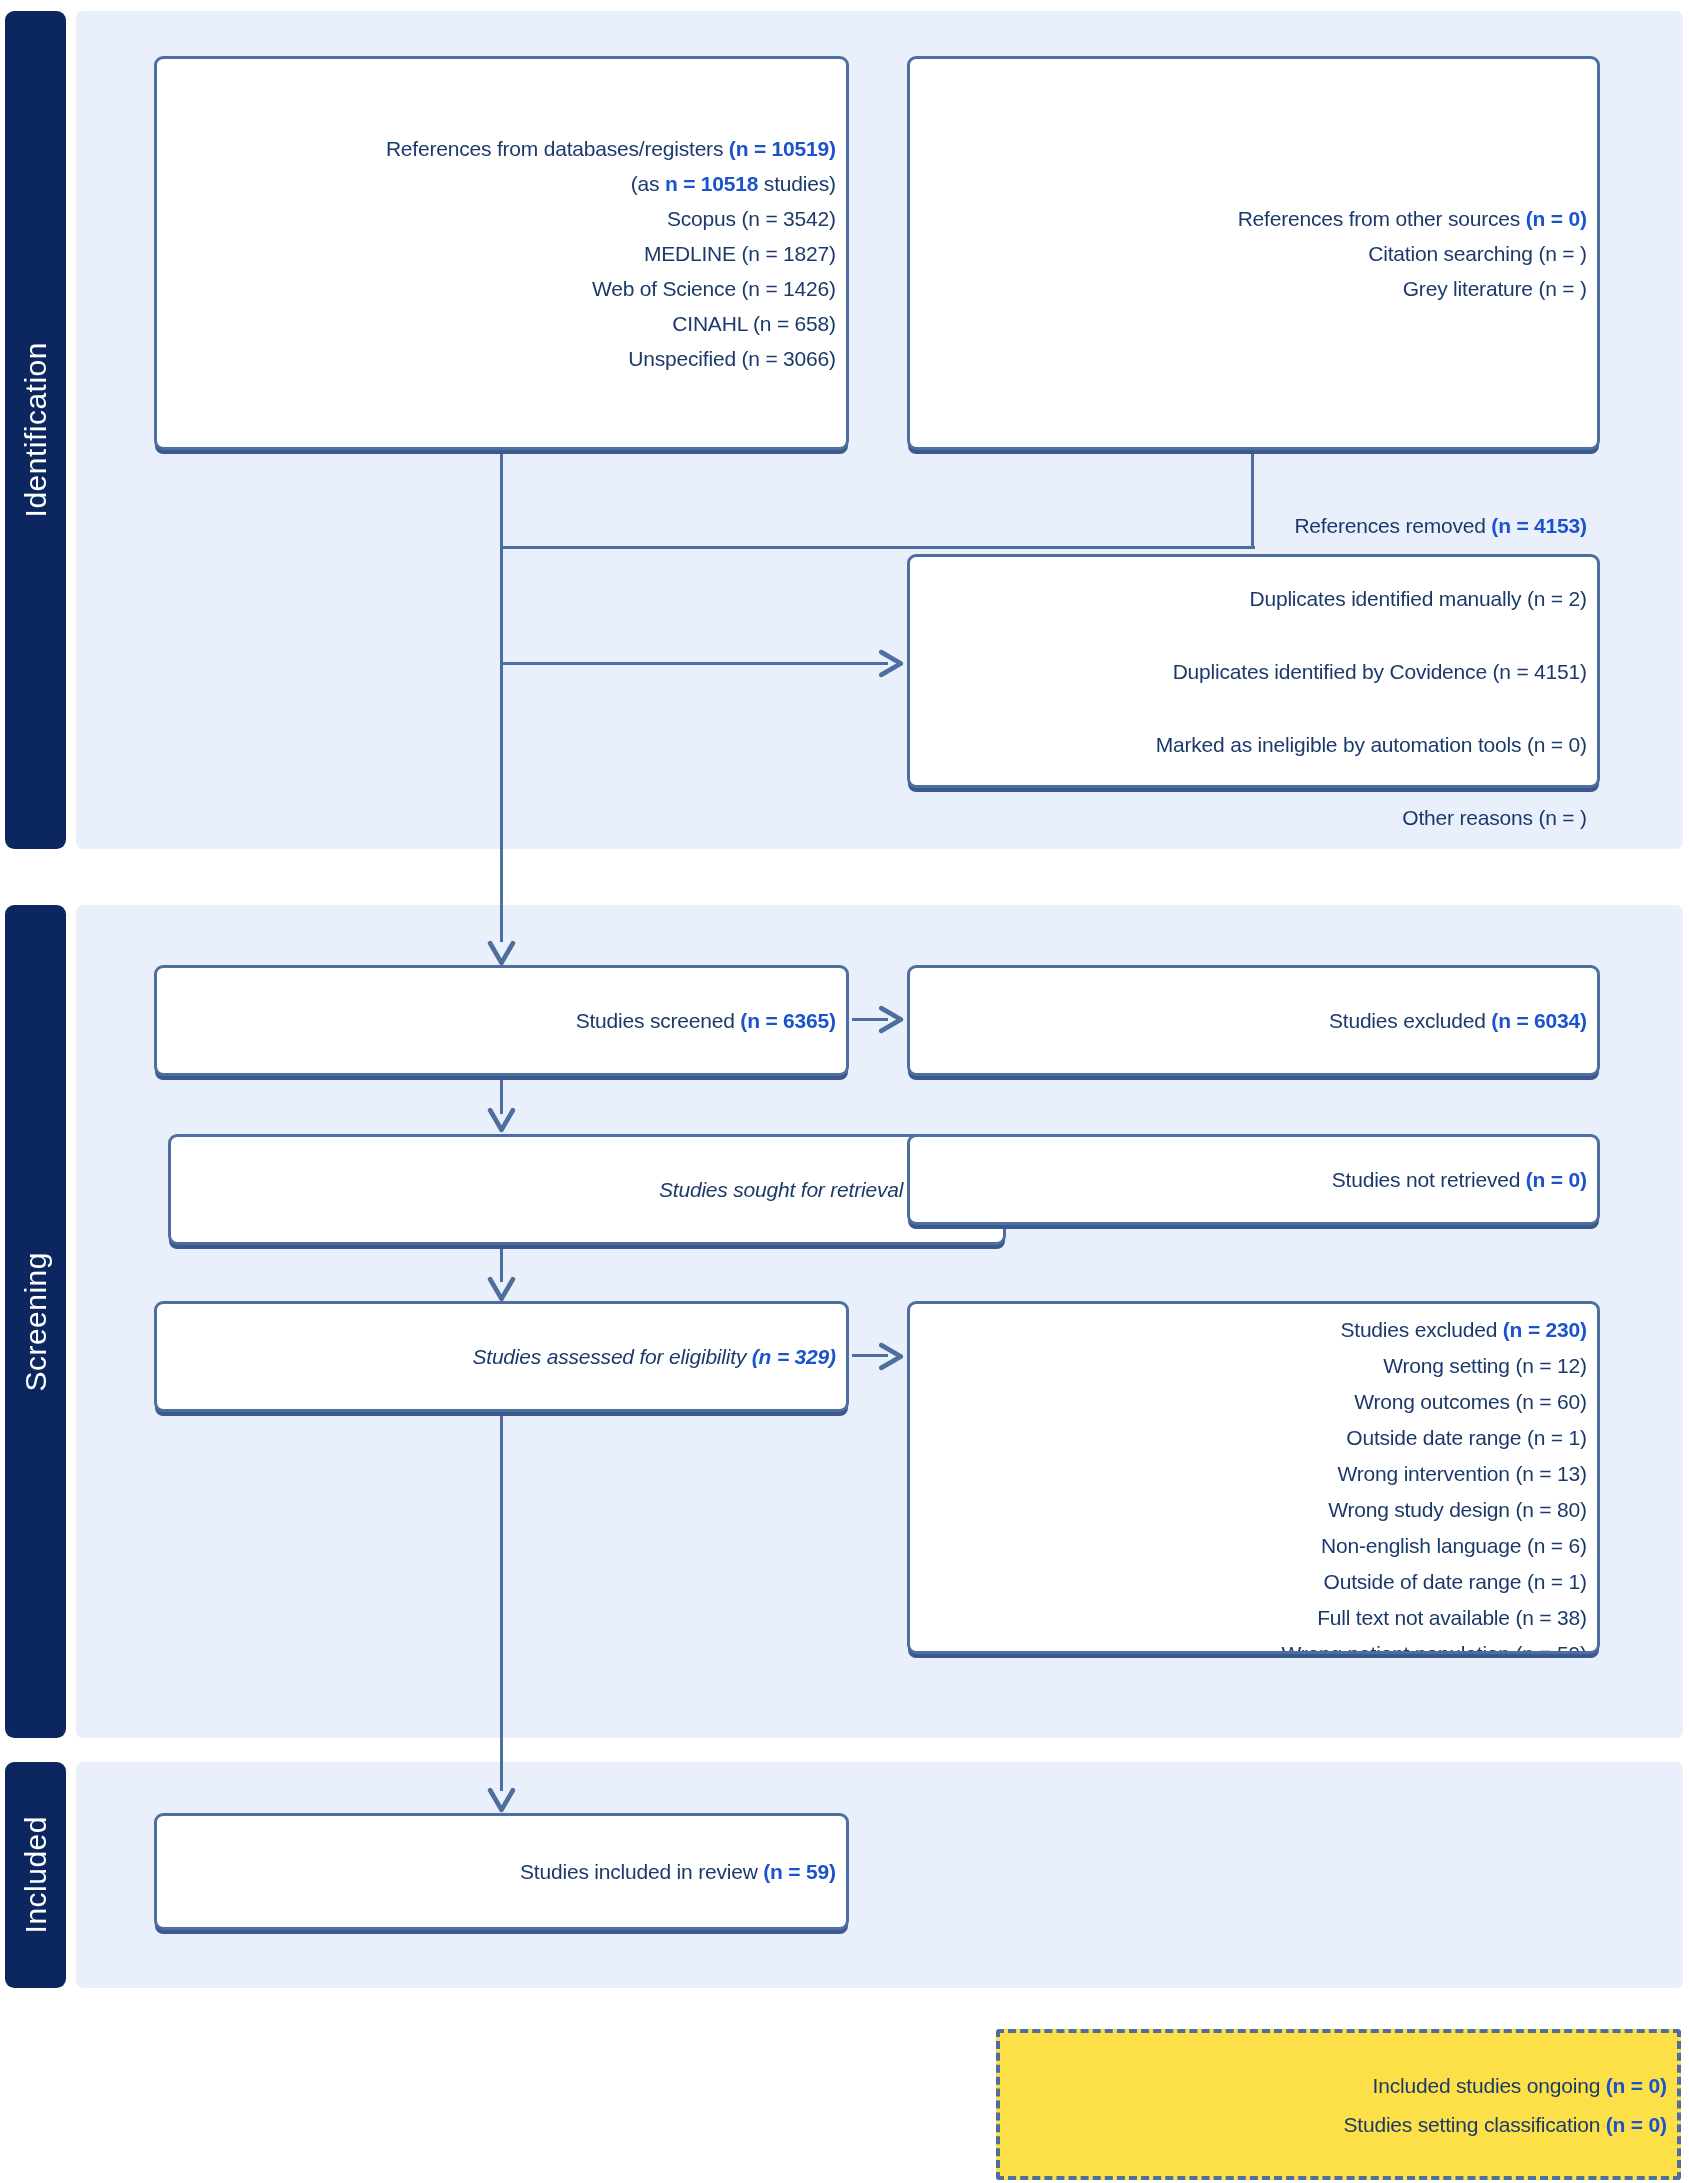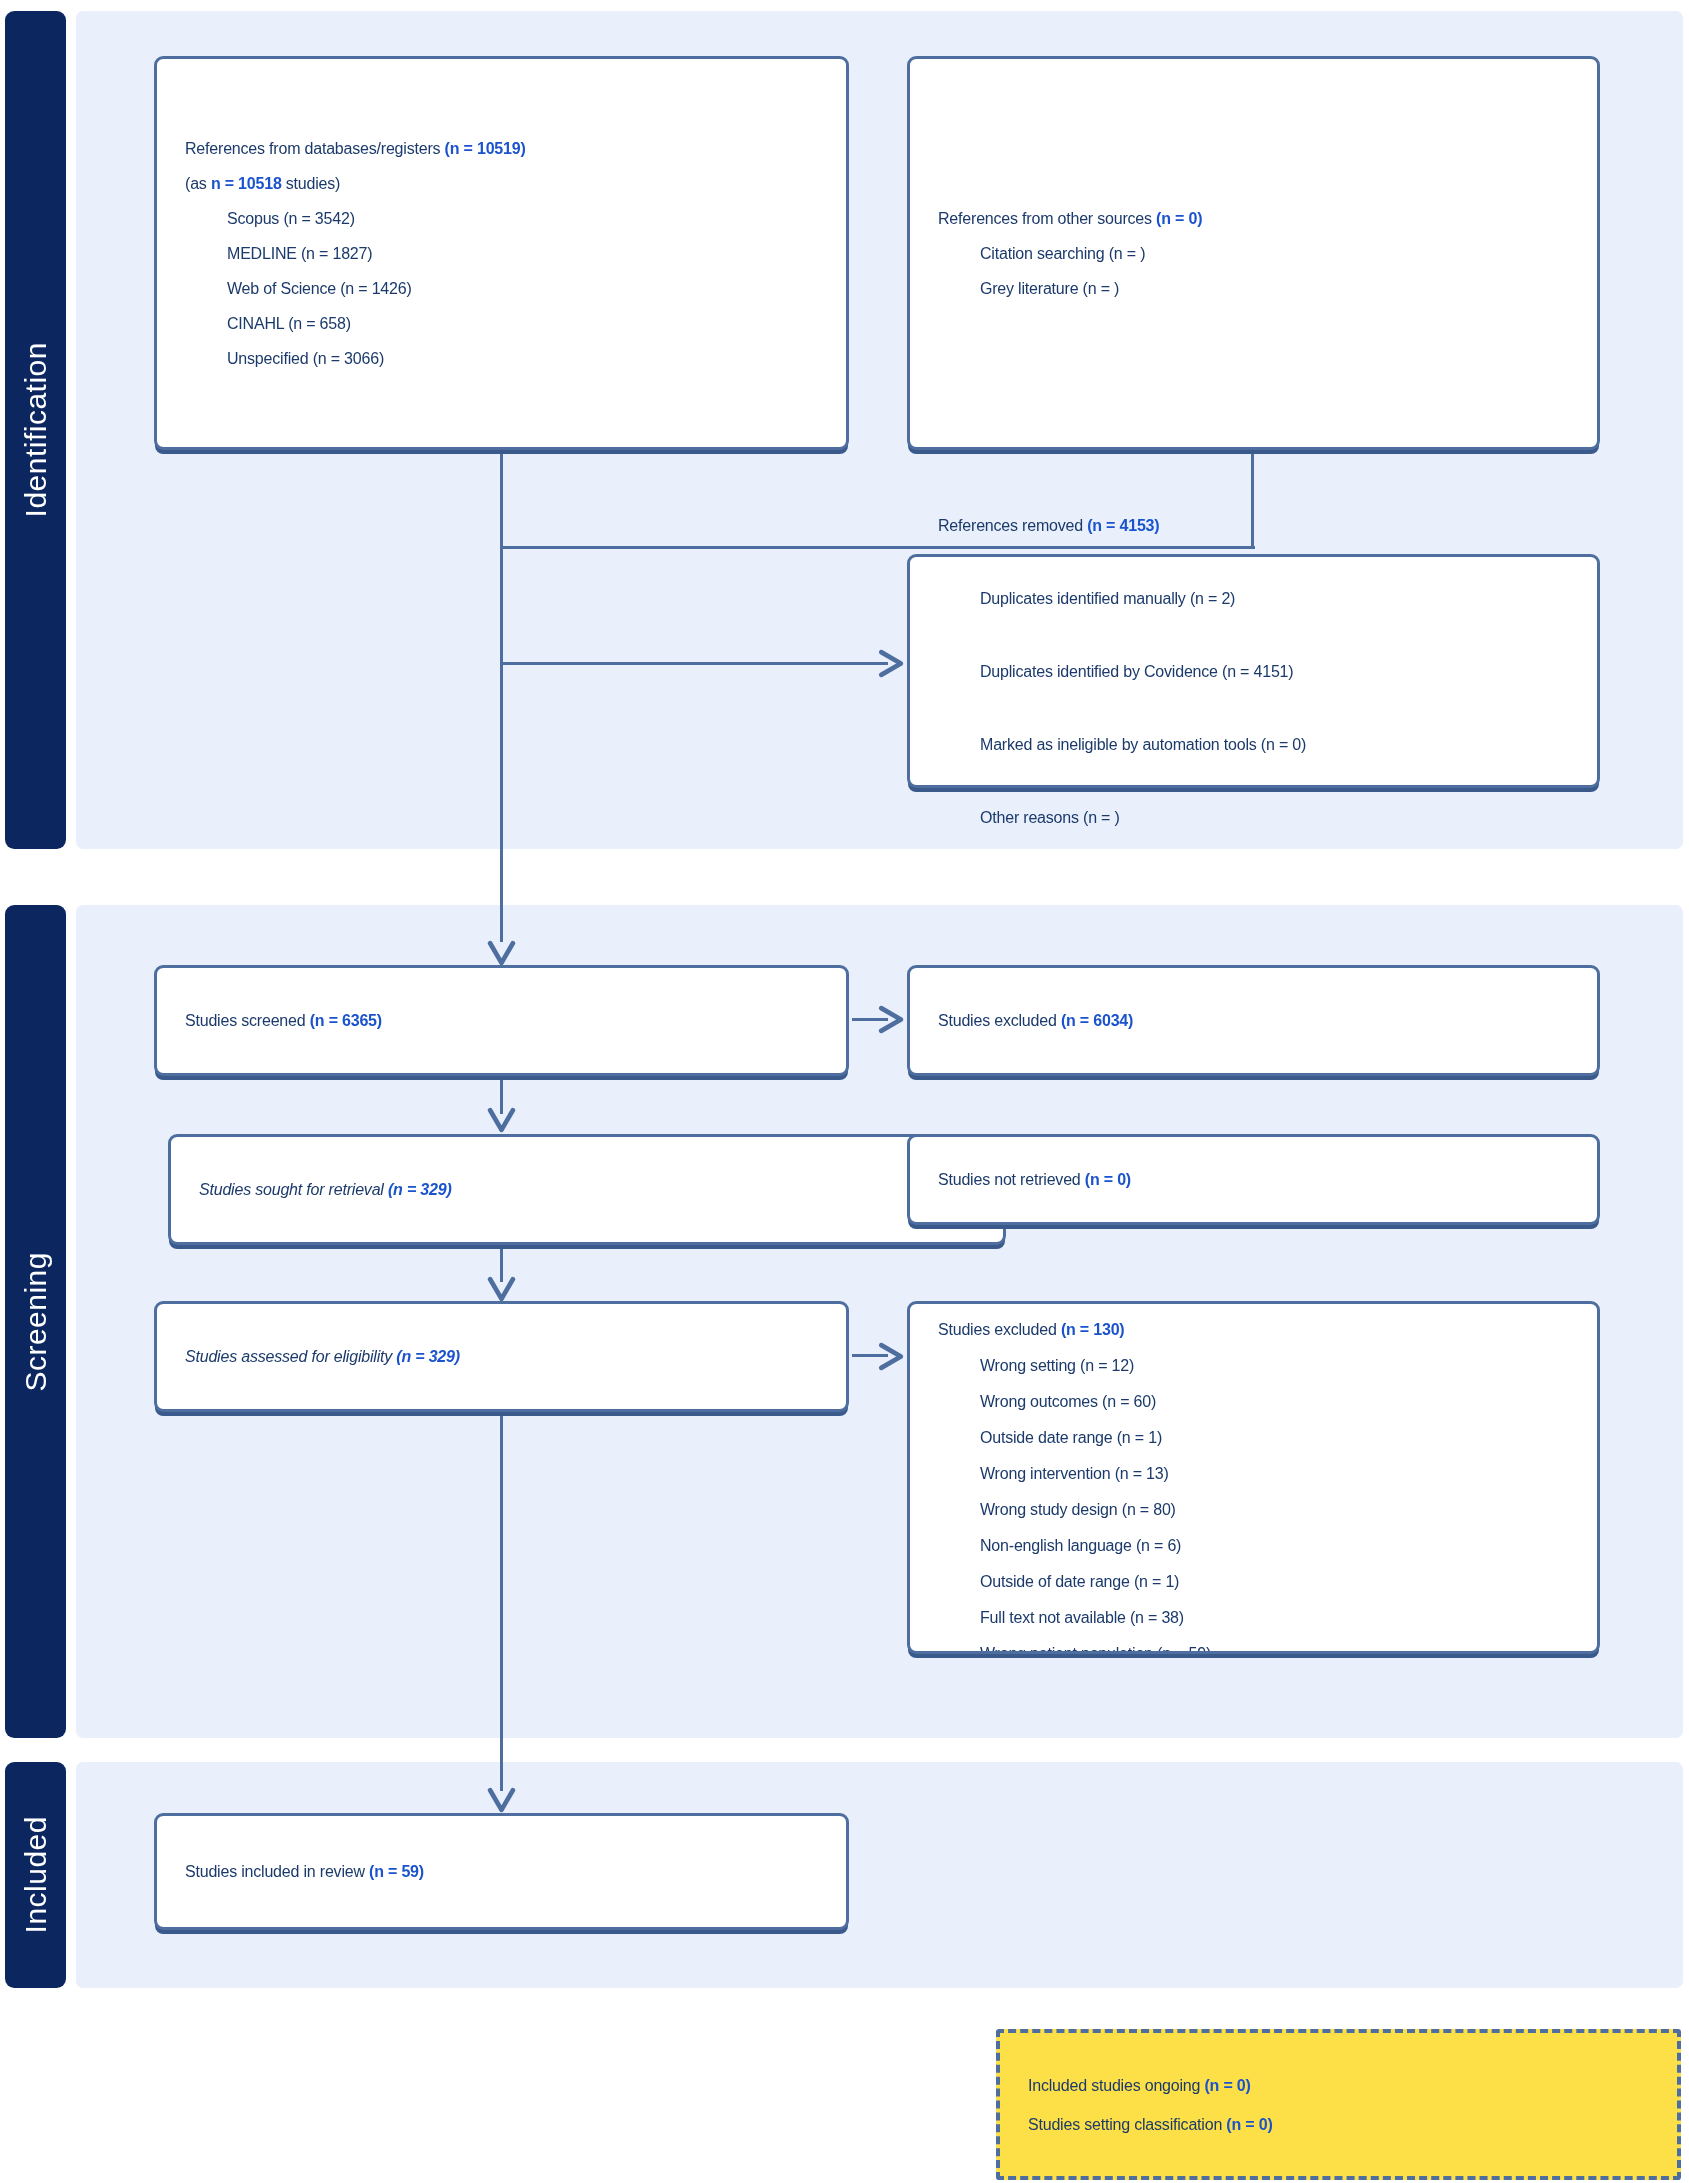--- a/index.html
+++ b/index.html
@@ -18,22 +18,22 @@
   #bar-identification { top:11.2px;   height:838px; }
   #bar-screening      { top:905px; height:833px; }
   #bar-included       { top:1762px; height:226px; }
   .bar span { writing-mode:vertical-rl; transform:rotate(180deg); color:#ffffff;
               font-size:30px; letter-spacing:0.5px; }
   
   .box { position:absolute; background:#ffffff; border:3.6px solid var(--border,#4d6e9e);
          border-radius:9.2px; box-shadow:0 5.1px 0 -1px var(--shadow,#3a5a8c);
          display:flex; flex-direction:column; justify-content:center;
          padding:0 10.2px 0 28px; box-sizing:border-box; }
-  .line { font-size:16px; line-height:35px; color:var(--dark,#1b3a6b);
-          white-space:nowrap; letter-spacing:-0.2px; }
+  .line { font-size:21px; line-height:35px; color:var(--dark,#1b3a6b);
+          white-space:nowrap; letter-spacing:-0.2px;text-align:right; }
   .line .em { color:var(--blue,#1a53cd); font-weight:bold; }
   .line.indent { padding-left:42px; }
   #box-databases            { left:154px;  top:56px;  width:695px; height:394px; }
   #box-other-sources        { left:907px; top:56px;  width:693px; height:394px;padding-left:28px; }
   #box-references-removed   { left:907px; top:554px; width:693px; height:234px;gap:38px; }
   #box-screened             { left:154px;  top:965px; width:695px; height:111px; }
   #box-excluded-screening   { left:907px; top:965px; width:693px; height:111px; }
   #box-sought               { left:168px;  top:1134px; width:838px; height:111px;font-style:italic; }
   #box-not-retrieved        { left:907px; top:1134px; width:693px; height:91px; }
   #box-assessed             { left:154px;  top:1301px; width:695px; height:111px;font-style:italic; }
@@ -147,21 +147,21 @@
   <div class="box" id="box-sought">
       <div class="line"><span>Studies sought for retrieval </span><span class="em">(n = 329)</span></div>
     </div>
   <div class="box" id="box-not-retrieved">
       <div class="line"><span>Studies not retrieved </span><span class="em">(n = 0)</span></div>
     </div>
   <div class="box" id="box-assessed">
       <div class="line"><span>Studies assessed for eligibility </span><span class="em">(n = 329)</span></div>
     </div>
   <div class="box" id="box-excluded-eligibility">
-      <div class="line"><span>Studies excluded </span><span class="em">(n = 130)</span></div>
+      <div class="line"><span>Studies excluded </span><span class="em">(n = 230)</span></div>
       <div class="line indent"><span>Wrong setting (n = 12)</span></div>
       <div class="line indent"><span>Wrong outcomes (n = 60)</span></div>
       <div class="line indent"><span>Outside date range (n = 1)</span></div>
       <div class="line indent"><span>Wrong intervention (n = 13)</span></div>
       <div class="line indent"><span>Wrong study design (n = 80)</span></div>
       <div class="line indent"><span>Non-english language (n = 6)</span></div>
       <div class="line indent"><span>Outside of date range (n = 1)</span></div>
       <div class="line indent"><span>Full text not available (n = 38)</span></div>
       <div class="line indent"><span>Wrong patient population (n = 59)</span></div>
     </div>

